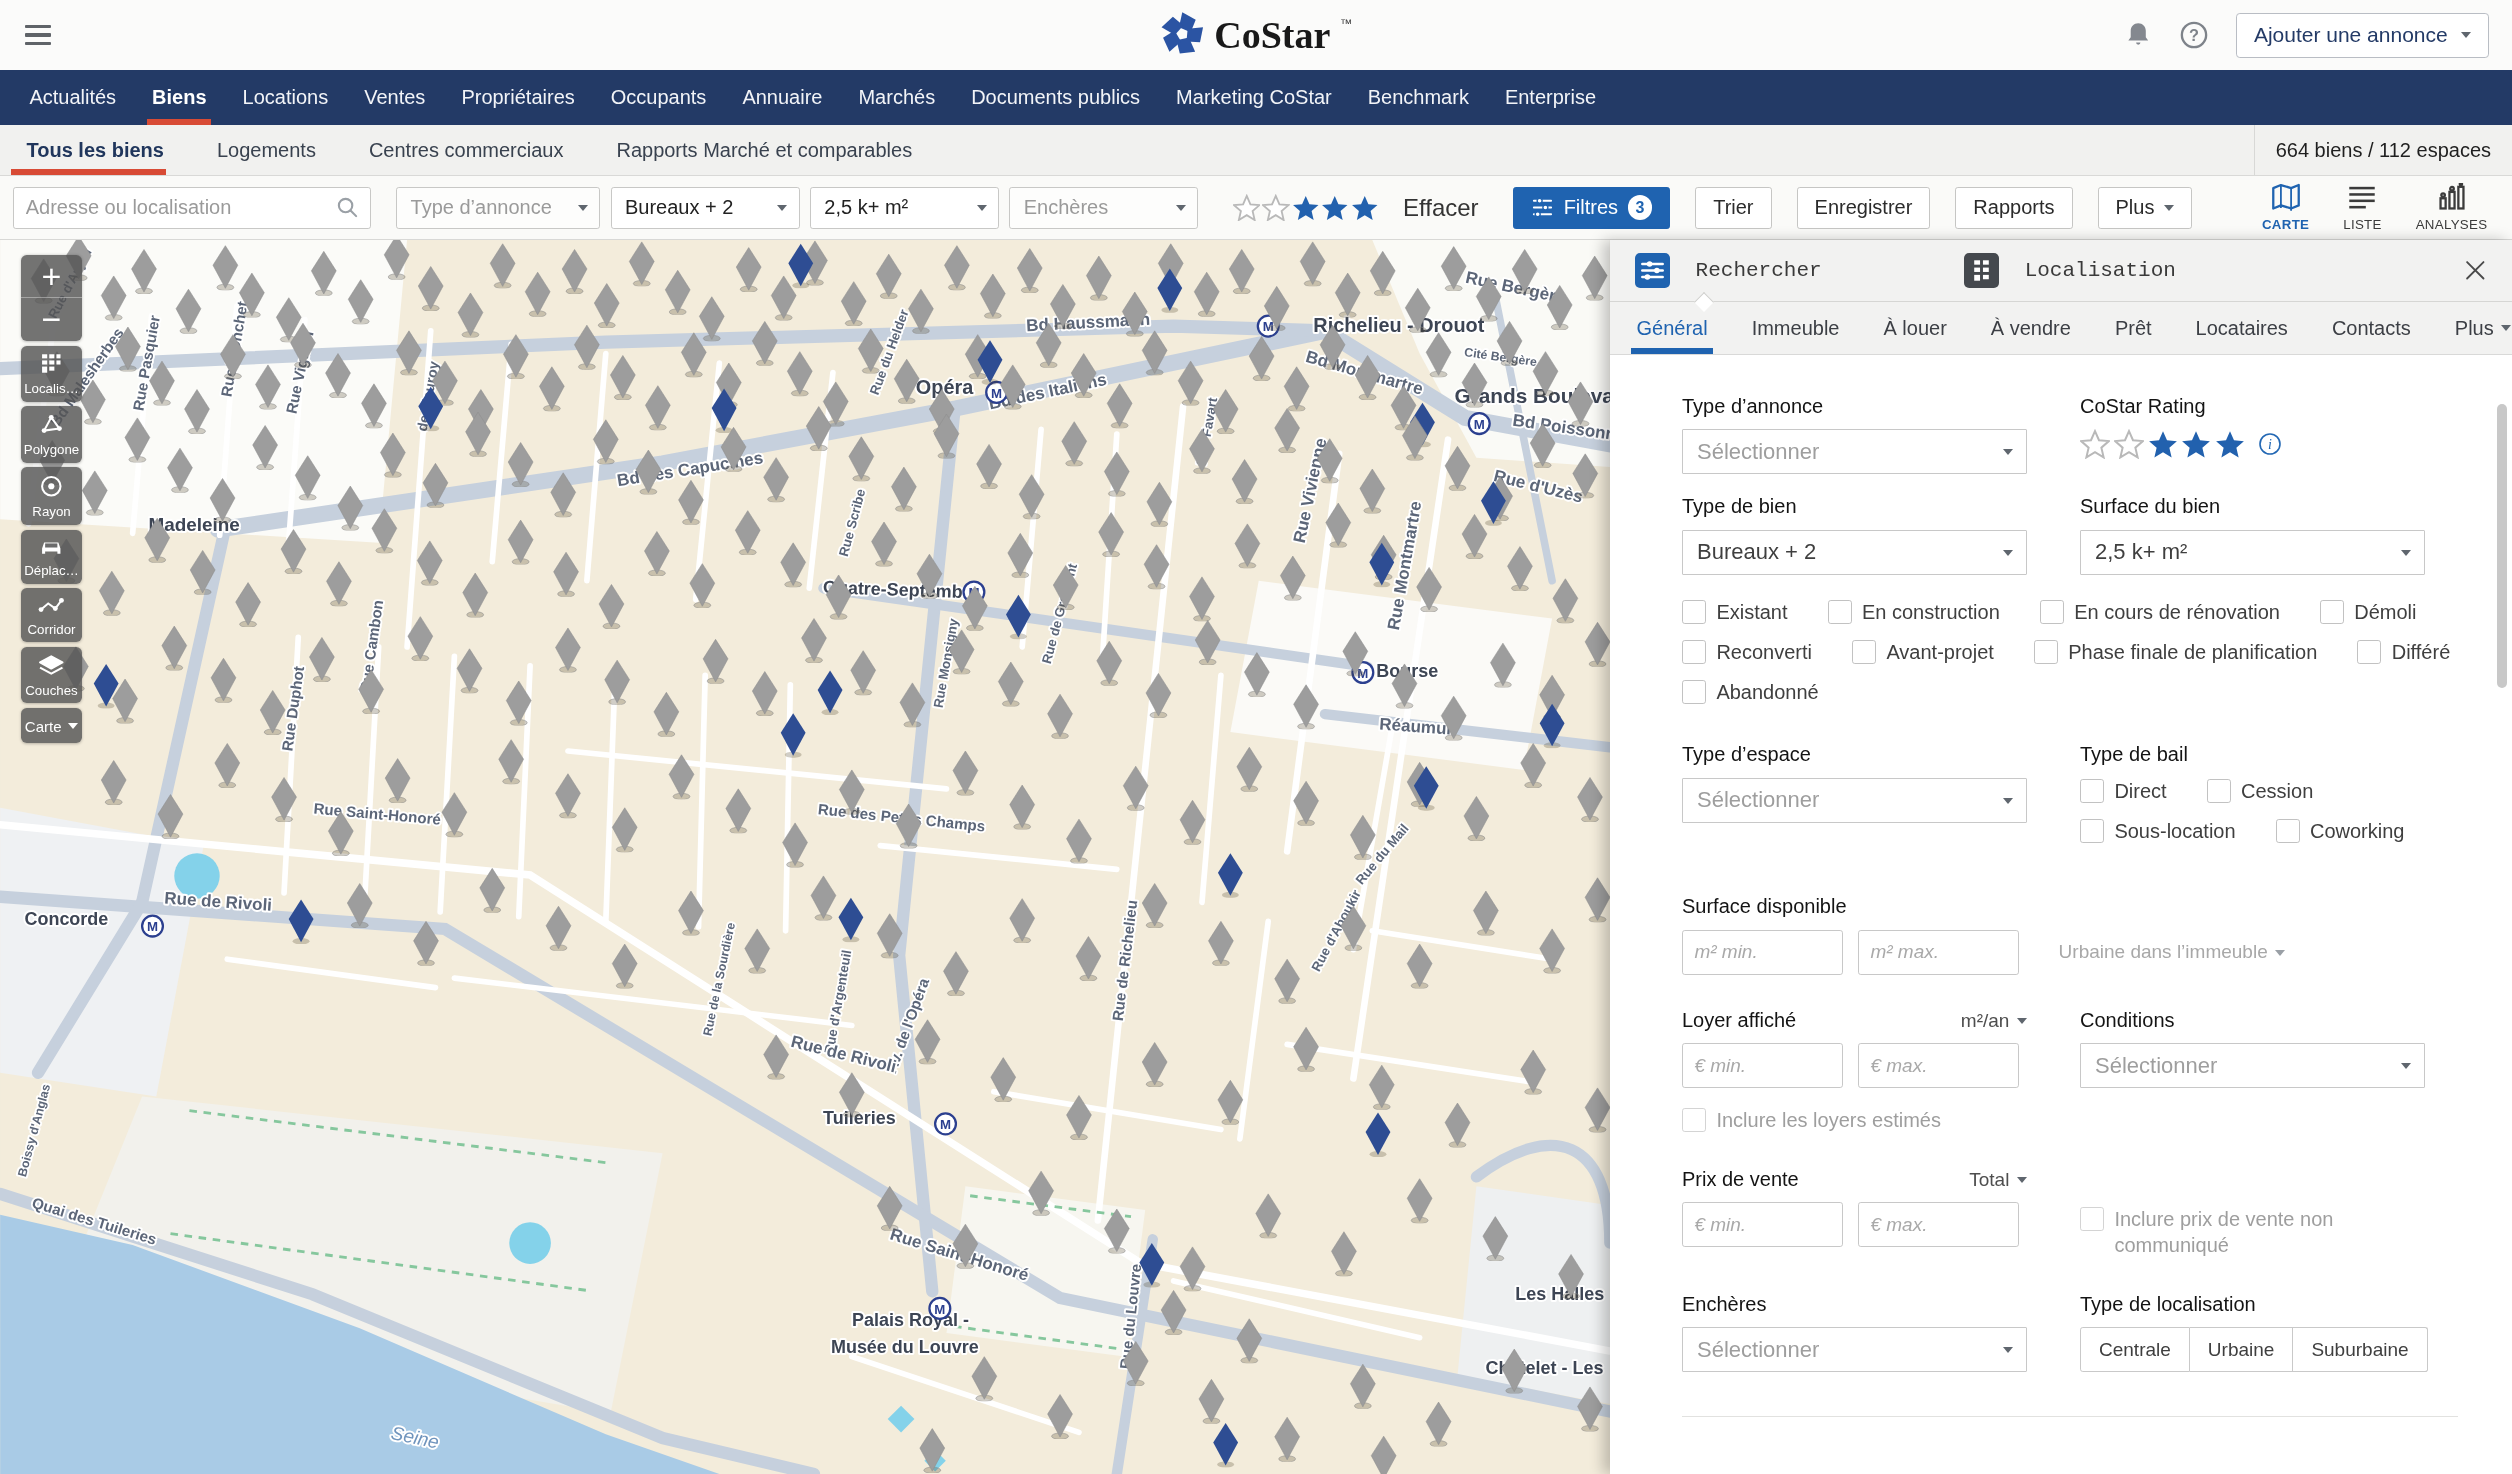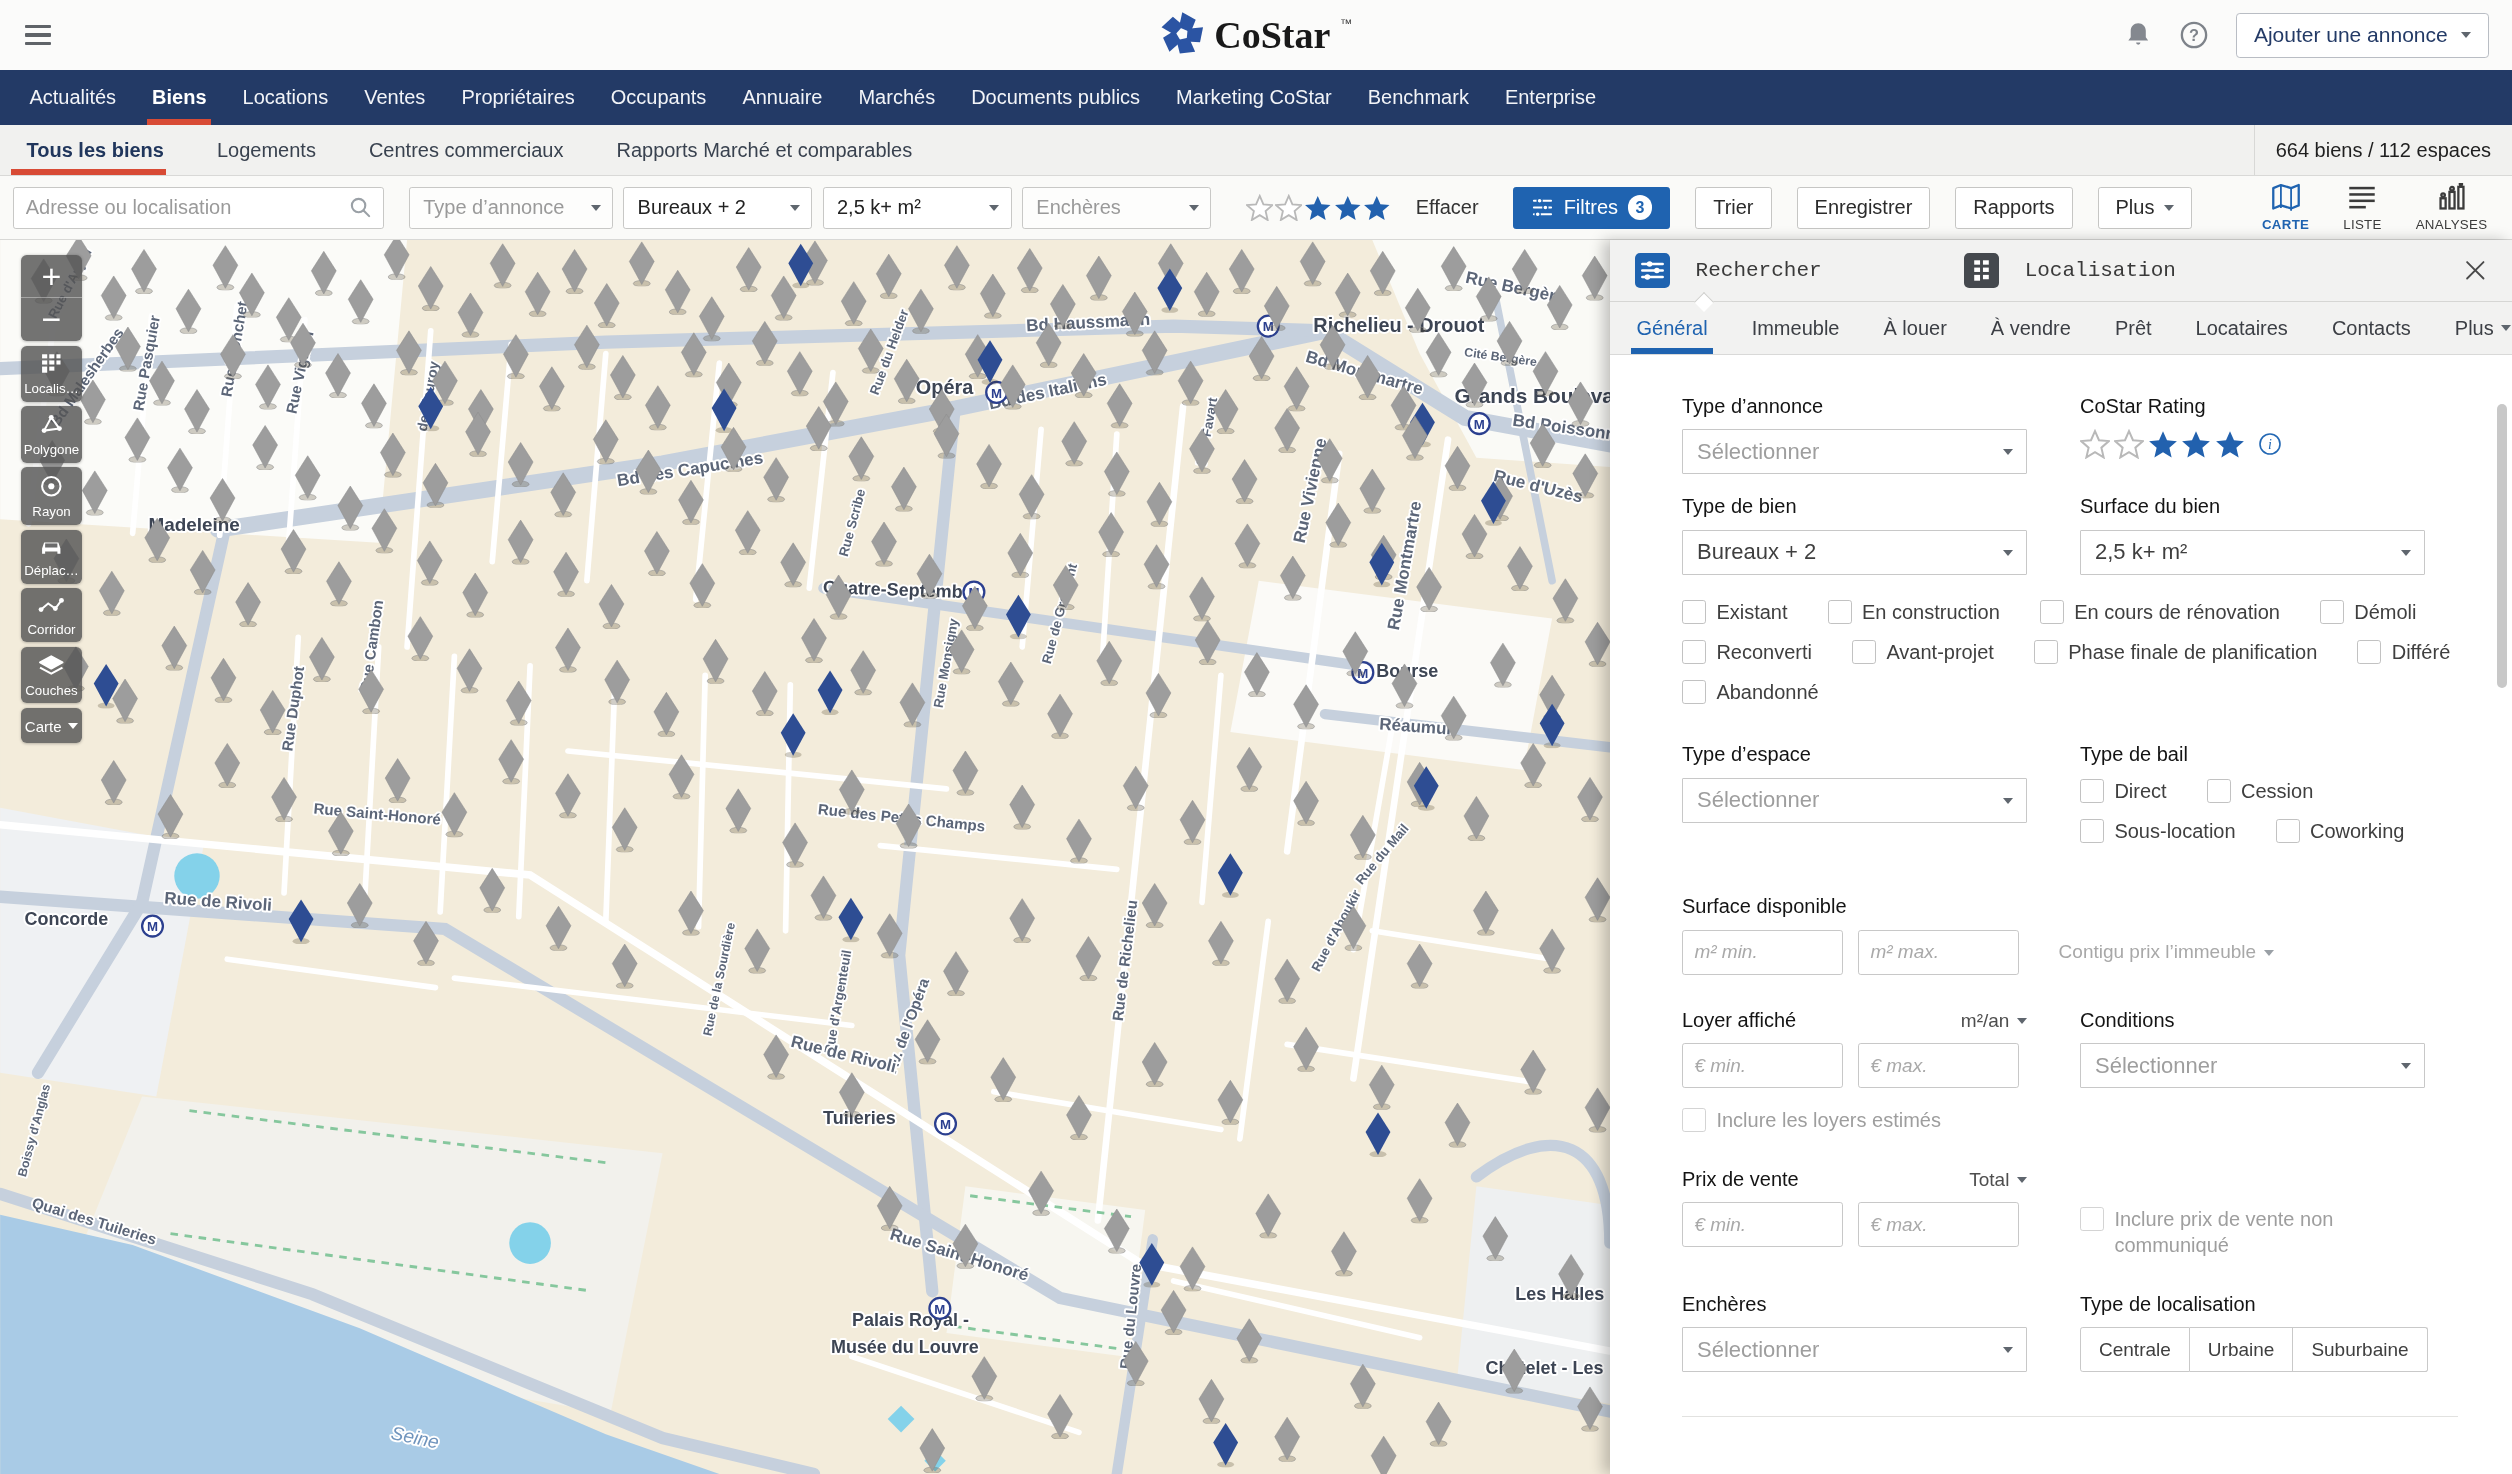--- a/index.html
+++ b/index.html
@@ -38,21 +38,21 @@
   #search { width:394px; height:42px; border:0.9px solid #c8c8c6; border-radius:2.8px; background:#fff; display:flex; align-items:center; padding:0 11.4px; }
   #search input { border:none; outline:none; flex:1; font-size:20px; color:#333; font-family:inherit; background:transparent; }
   #search input::placeholder { color:#9a9a9a; }
   .dd { height:42px; border:0.9px solid #c8c8c6; border-radius:2.8px; background:#fff; display:flex; align-items:center; justify-content:space-between; padding:0 11.4px 0 13.3px; font-size:20px; cursor:pointer; white-space:nowrap; }
   .dd.muted { color:#9a9a9a; background:#fdfdfc; }
   .dd.dark { color:#222; }
   .starrow { display:flex; align-items:center; gap:1.9px; margin-left:9.5px; cursor:pointer; }
   .btn { height:42px; border:0.9px solid #c6c6c4; border-radius:2.8px; background:#fff; display:flex; align-items:center; gap:9.5px; padding:0 17px; font-size:20px; color:#2b2b2b; cursor:pointer; white-space:nowrap; }
   .btn.primary { background:#1f63b0; border-color:#1f63b0; color:#fff; }
   .badge { width:24.6px; height:24.6px; border-radius:50%; background:#fff; color:#1f63b0; font-size:16px; font-weight:bold; display:flex; align-items:center; justify-content:center; }
-  #clear { font-size:20px; color:#333; margin:0 9.5px 0 auto; cursor:pointer; }
+  #clear { font-size:24px; color:#333; margin:0 9.5px 0 auto; cursor:pointer; }
   #views { display:flex; gap:34px; margin-left:45px; margin-right:11.4px; }
   .view { display:flex; flex-direction:column; align-items:center; gap:2.8px; cursor:pointer; font-size:13.3px; color:#3b3b3b; letter-spacing:0.3px; }
   .view.active { color:#1f63b0; font-weight:bold; }
 
   
   #main { position:relative; height:1234px; display:flex; }
   #map { position:relative; width:1610px; height:1234px; overflow:hidden; background:#f3ecdb; }
   #mapsvg { position:absolute; inset:0; }
   .mlabel { font-family:"Liberation Sans","DejaVu Sans",sans-serif; paint-order:stroke; stroke:#ffffff; stroke-width:4px; stroke-linejoin:round; }
 
@@ -1007,21 +1007,21 @@
                 </div>
             </div>
           </div>
 
           <div class="mt40">
             <div class="flabel">Surface disponible</div>
             <div class="inrow">
               <input class="tin" placeholder="m² min." style="">
               <input class="tin" placeholder="m² max." style="">
               <span class="unit" style="color:#a8a8a8;margin-left:24.6px">
-                <span>Contigu prix l’immeuble</span>
+                <span>Urbaine dans l’immeuble</span>
                   <span class="caret gray"></span>
               </span>
             </div>
           </div>
 
           <div class="frow mt36">
             <div>
               <div class="labelrow">
                 <span class="flabel">Loyer affiché</span>
                 <span class="unit">

